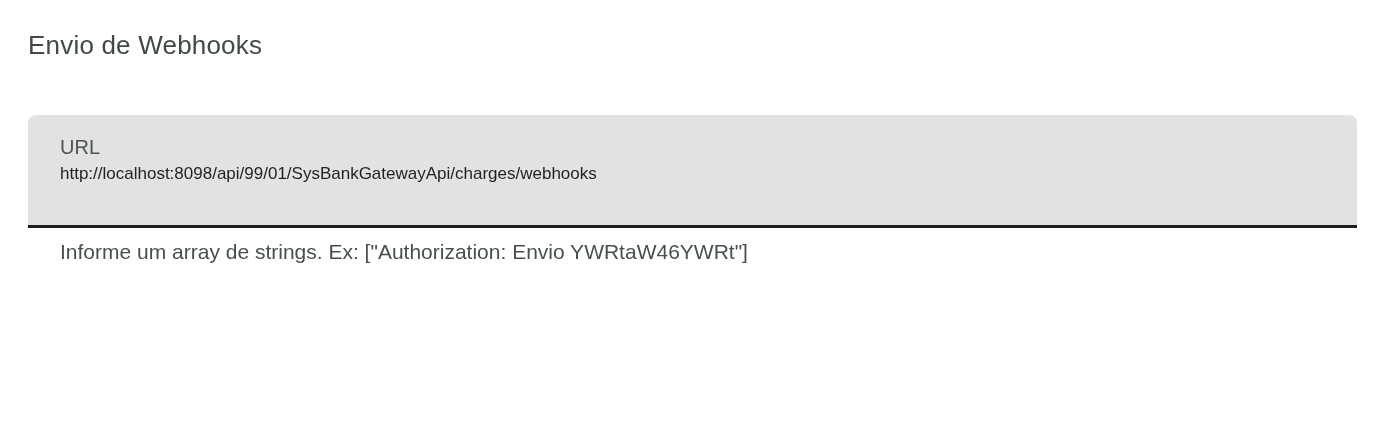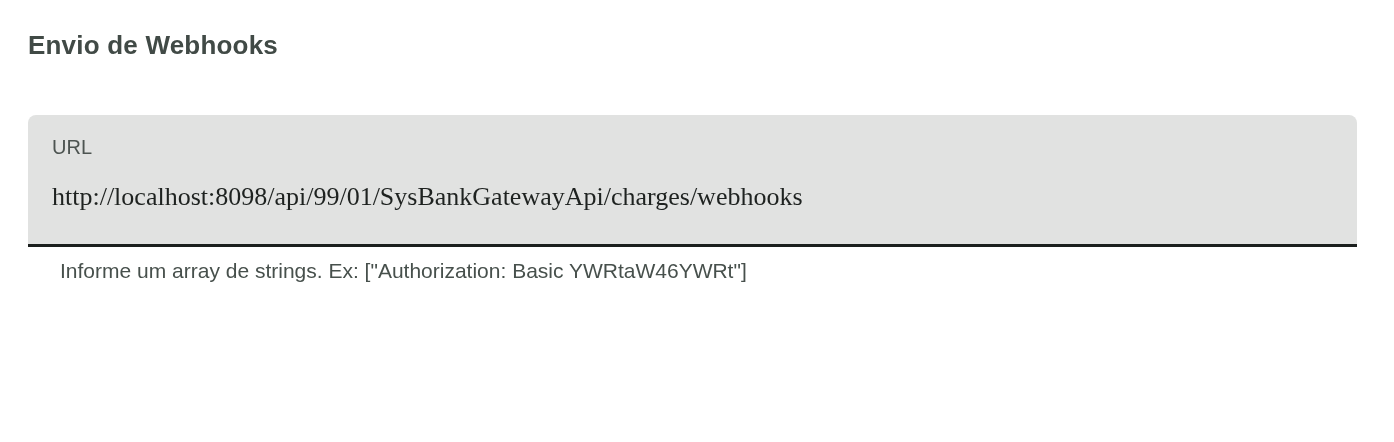--- a/index.html
+++ b/index.html
@@ -13,58 +13,58 @@
   }
   .page {
     box-sizing: border-box;
     padding: 30px 0 0 28px;
     width: 1394px;
     height: 442px;
   }
   .page-title {
     margin: 0;
     font-size: 26px;
-    font-weight: bold;
+    font-weight: normal;
     line-height: 1.2;
     color: var(--title, #414a46);
     letter-spacing: 0.2px;
   }
   .field {
     box-sizing: border-box;
     width: 1329px;
-    height: 132px;
+    height: 113px;
     border-radius: 8px 8px 0 0;
-    padding: 21px 32px 0 24px;
+    padding: 21px 32px 0 32px;
   }
   .field-url {
     margin-top: 54px;
     background: var(--url-field-bg, #e1e2e1);
     border-bottom: 3px solid var(--url-underline, #1b1f1e);
   }
   .field-headers {
     margin-top: 38px;
     background: var(--headers-field-bg, #f1f2f1);
     border-bottom: 2px solid var(--headers-underline, #3e4843);
   }
   .field-label {
     display: block;
     font-size: 20px;
     line-height: 1.15;
     color: var(--label, #4d5451);
   }
   .field-input {
     display: block;
     width: 100%;
-    margin-top: 23px;
+    margin-top: 5px;
     padding: 0;
     border: 0;
     outline: 0;
     background: transparent;
-    font-family: Liberation Serif, serif;
-    font-size: 26px;
+    font-family: Liberation Sans, sans-serif;
+    font-size: 17px;
     color: var(--value, #1e2220);
   }
   .helper-text {
     margin: 11px 0 0 32px;
     font-size: 21px;
     line-height: 1.2;
     color: var(--helper, #47504c);
   }
 </style>
 </head>
@@ -73,15 +73,15 @@
 <div class="page">
 
   <h1 class="page-title">Envio de Webhooks</h1>
 
   <div class="field field-url">
     <label class="field-label">URL</label>
     <input class="field-input" type="text" value="http://localhost:8098/api/99/01/SysBankGatewayApi/charges/webhooks" style="">
   </div>
 
 
-  <p class="helper-text">Informe um array de strings. Ex: ["Authorization: Basic YWRtaW46YWRt"]</p>
+  <p class="helper-text">Informe um array de strings. Ex: ["Authorization: Envio YWRtaW46YWRt"]</p>
 
 </div>
 
 </body></html>

